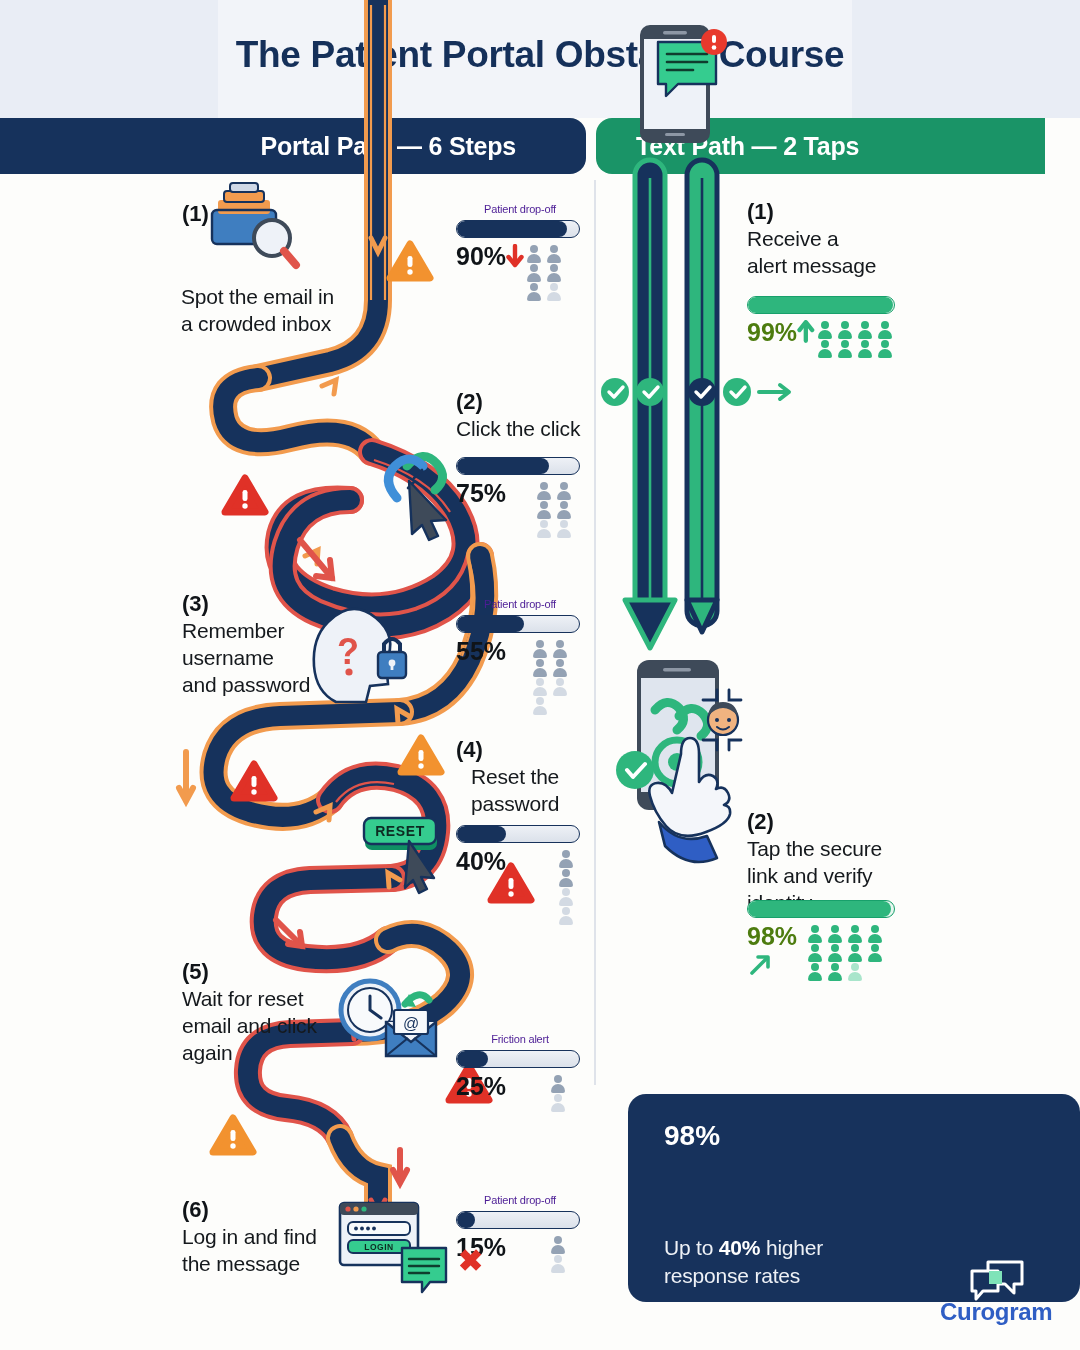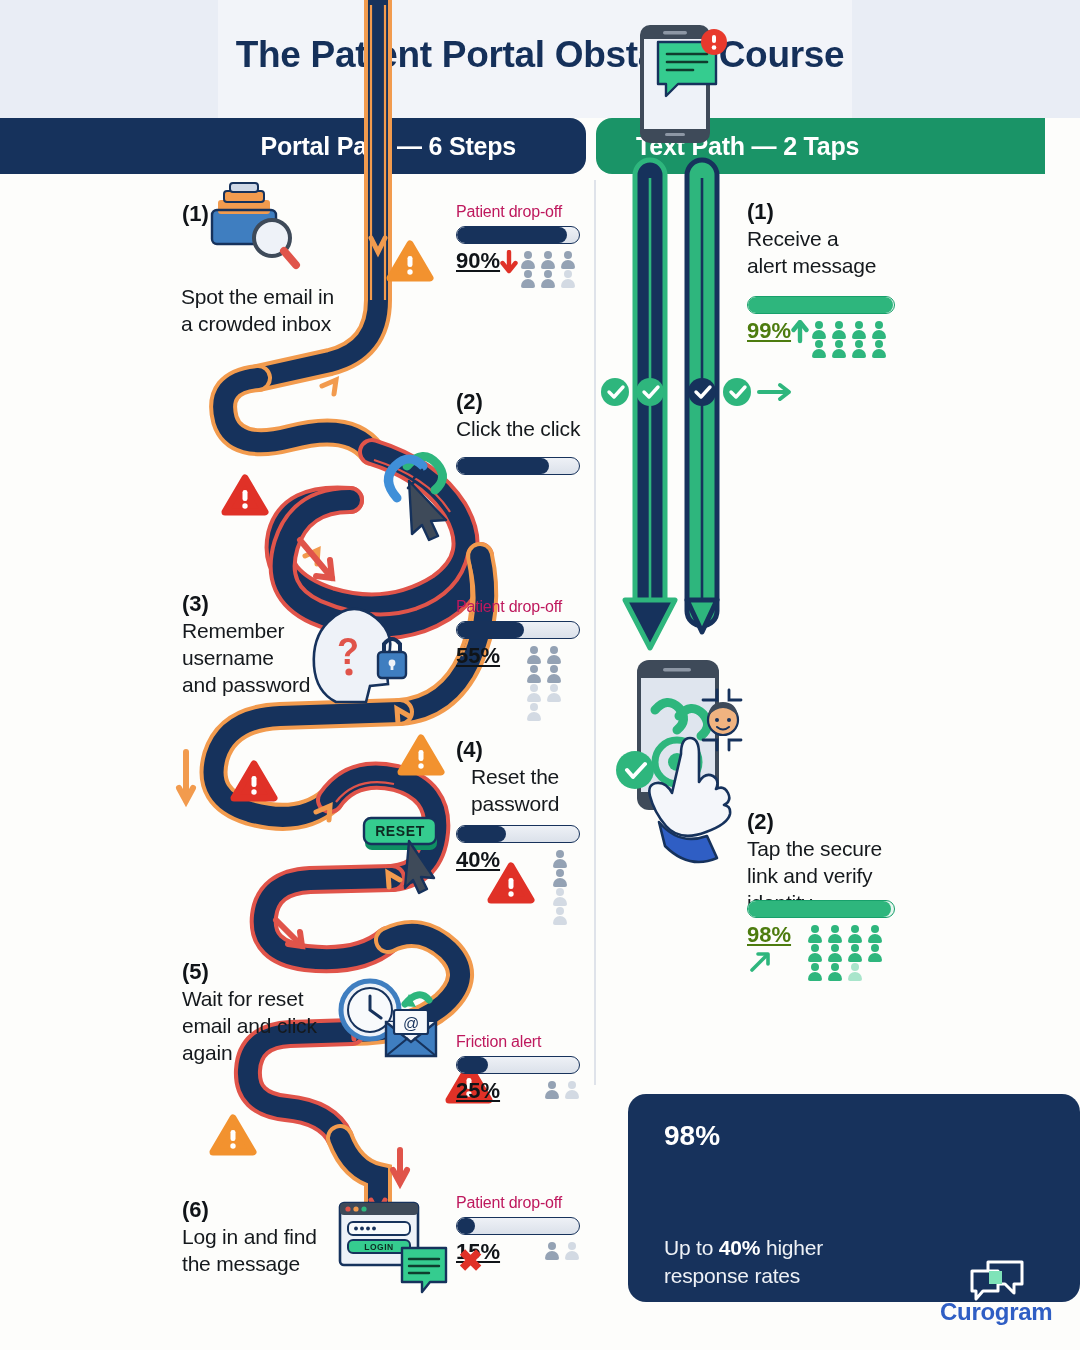--- a/index.html
+++ b/index.html
@@ -61,36 +61,37 @@
     font-size: 22px; font-weight: bold; color: #101418; line-height: 1.1;
     margin-bottom: 2px;
   }
   .step .label {
     font-size: 21px; color: #15191d; line-height: 1.28; letter-spacing: -0.2px;
   }
 
   
   .metric { position: absolute; width: 128px; }
   .metric .cap {
-    font-size: 16px; color: #be185d; margin-bottom: 5px; white-space: nowrap;
+    font-size: 11px; color: #4c1d95; margin-bottom: 5px; white-space: nowrap;
     letter-spacing: -0.2px;
+    text-align: center;
   }
   .bar {
     position: relative; width: 124px; height: 18px; border-radius: 9px;
     background: linear-gradient(180deg,#eef1f6,#dbe1ea);
     border: 1.6px solid #17325b; overflow: hidden;
   }
   .bar .fill {
     position: absolute; left: 0; top: 0; bottom: 0;
     background: #17325b; border-radius: 9px;
   }
   .bar.green { border-color: #18a06b; background: #e6f6ef; }
   .bar.green .fill { background: #2eb67d; }
   .metric .row { display: flex; align-items: flex-start; margin-top: 6px; }
-  .metric .pct { font-size: 22px; font-weight: bold; color: #101418; line-height: 1; text-decoration: underline; }
+  .metric .pct { font-size: 25px; font-weight: bold; color: #101418; line-height: 1; }
   .metric .pct.g { color: #4d7c0f; }
   .people { display: flex; flex-wrap: wrap; width: 60px; }
   .people.w4 { width: 76px; }
   .people i {
     display: block; width: 20px; height: 19px; position: relative;
   }
   .people i::before {
     content: ""; position: absolute; left: 6px; top: 1px;
     width: 8px; height: 8px; border-radius: 50%; background: currentColor;
   }
@@ -373,20 +374,31 @@
           <i style="color:#d3dae3"></i>
         </div>
     </div>
   </div>
 
   <div class="metric" style="left:456px; top:452px;">
     <div class="cap"></div>
     <div class="bar">
       <div class="fill" style="width: 75%;"></div>
     </div>
+    <div class="row">
+      <div class="pct" style="margin-right:28px;">75%</div>
+      <div class="people">
+          <i style="color:#94a2b4"></i>
+          <i style="color:#94a2b4"></i>
+          <i style="color:#94a2b4"></i>
+          <i style="color:#94a2b4"></i>
+          <i style="color:#d3dae3"></i>
+          <i style="color:#d3dae3"></i>
+        </div>
+    </div>
   </div>
 
   <div class="metric" style="left:456px; top:598px;">
     <div class="cap">Patient drop-off</div>
     <div class="bar">
       <div class="fill" style="width: 55%;"></div>
     </div>
     <div class="row">
       <div class="pct" style="margin-right:24px;">55%</div>
       <div class="people w4">

